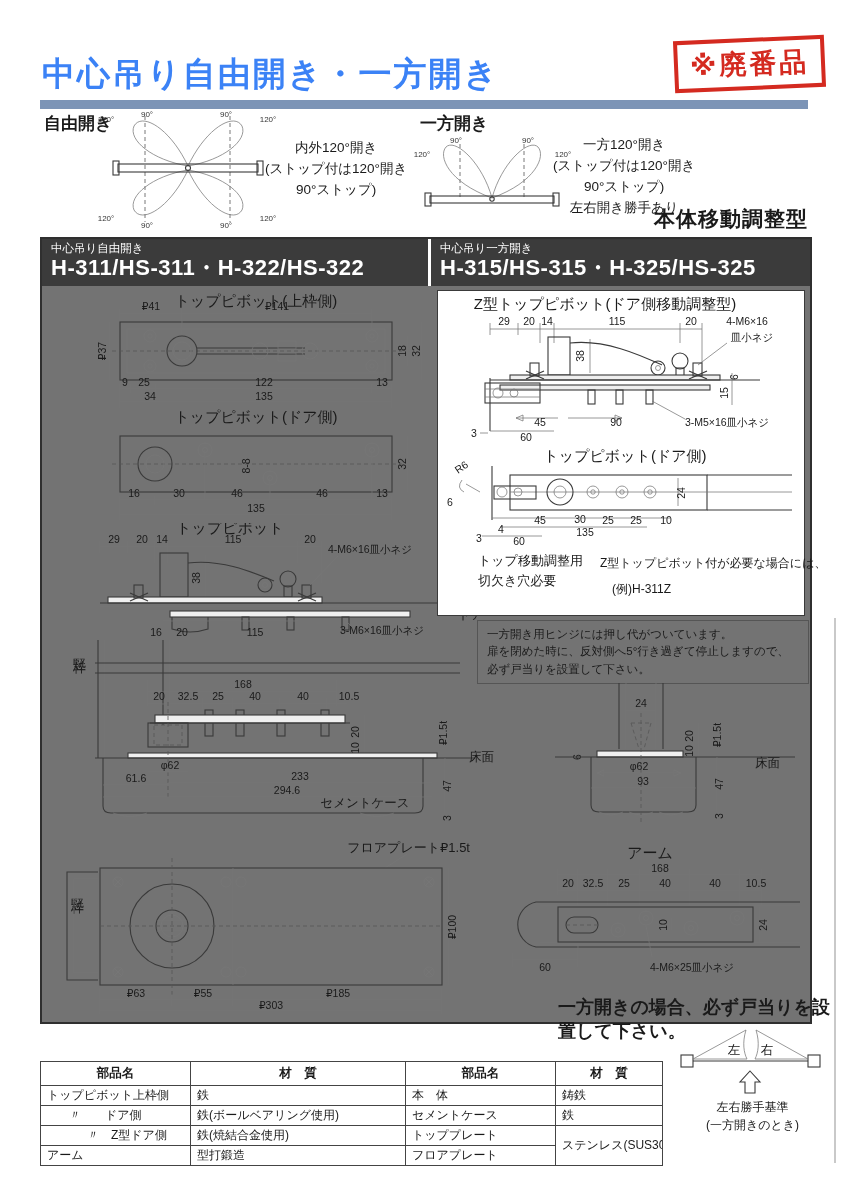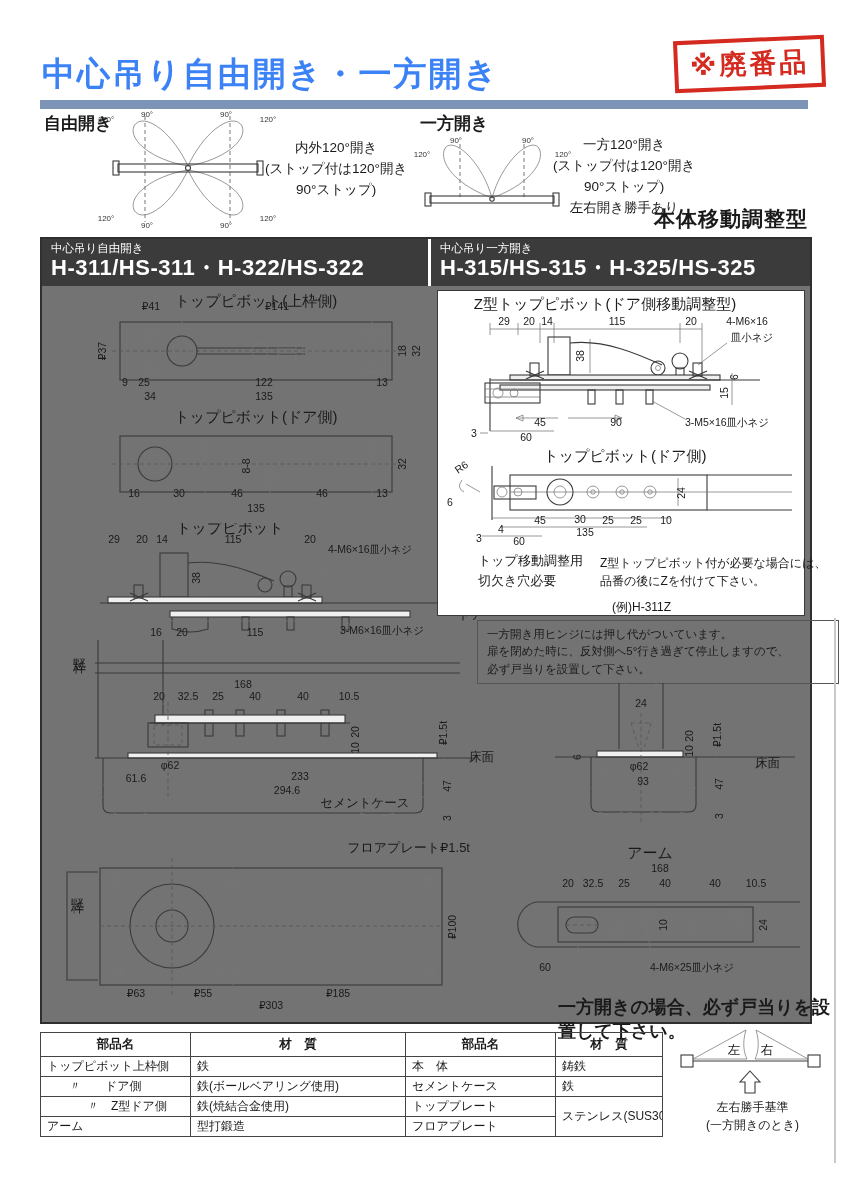--- a/index.html
+++ b/index.html
@@ -424,25 +424,24 @@
     <line class="tn" x1="42" y1="88" x2="102" y2="88"></line>
     <text x="39" y="94" text-anchor="middle">3</text>
     <text x="79" y="97" text-anchor="middle">60</text>
   </svg>
   <div class="abs note-sm" style="left:478px;top:551px;font-size:13px;">
     <div>トップ移動調整用</div>
     <div>切欠き穴必要</div>
   </div>
   <div class="abs note-sm" style="left:600px;top:554px;font-size:12px;">
     <div>Z型トップピボット付が必要な場合には、</div>
-    <div>品番の後にZを付けて下さい。</div>
     <div style="margin-left:12px;margin-top:8px;">(例)H-311Z</div>
   </div>
 
-  <div class="abs warn-box" style="left:477px;top:620px;width:362px;">
+  <div class="abs warn-box" style="left:477px;top:620px;width:332px;">
     <div>一方開き用ヒンジには押し代がついています。</div>
     <div>扉を閉めた時に、反対側へ5°行き過ぎて停止しますので、</div>
     <div>必ず戸当りを設置して下さい。</div>
   </div>
 
   <svg class="abs" style="left:555px;top:683px;" width="285" height="152" viewBox="0 0 285 152">
     <line class="ln" x1="64" y1="0" x2="64" y2="66"></line>
       <line class="tn" x1="71" y1="0" x2="71" y2="66"></line>
     <line class="ln" x1="108" y1="0" x2="108" y2="66"></line>
       <line class="tn" x1="101" y1="0" x2="101" y2="66"></line>
@@ -561,21 +560,21 @@
     <g class="tn">
         <line x1="13" y1="108" x2="13" y2="122"></line>
         <line x1="78" y1="100" x2="78" y2="122"></line>
       </g>
     <text x="45" y="126" text-anchor="middle">60</text>
     <line class="tn" x1="152" y1="112" x2="146" y2="81"></line>
     <text x="192" y="126" text-anchor="middle">4-M6×25皿小ネジ</text>
   </svg>
   <div class="abs floor-note" style="left:558px;top:995px;">一方開きの場合、必ず戸当りを設置して下さい。</div>
 
-  <table class="mat abs" style="left:40px;top:1032px;width:622px;">
+  <table class="mat abs" style="left:40px;top:1061px;width:622px;">
     <colgroup>
         <col style="width:150px">
         <col style="width:215px">
         <col style="width:150px">
         <col style="width:107px">
       </colgroup>
     <tbody>
         <tr>
       <th>部品名</th>
       <th>材　質</th>

